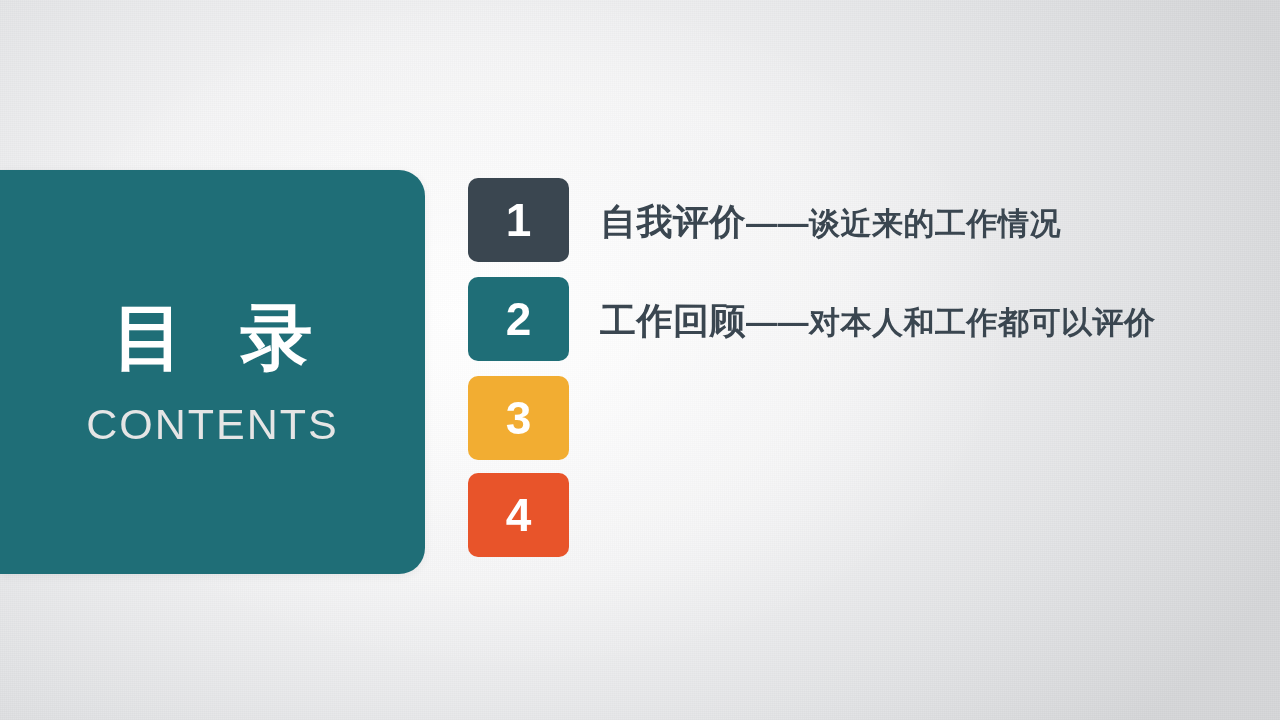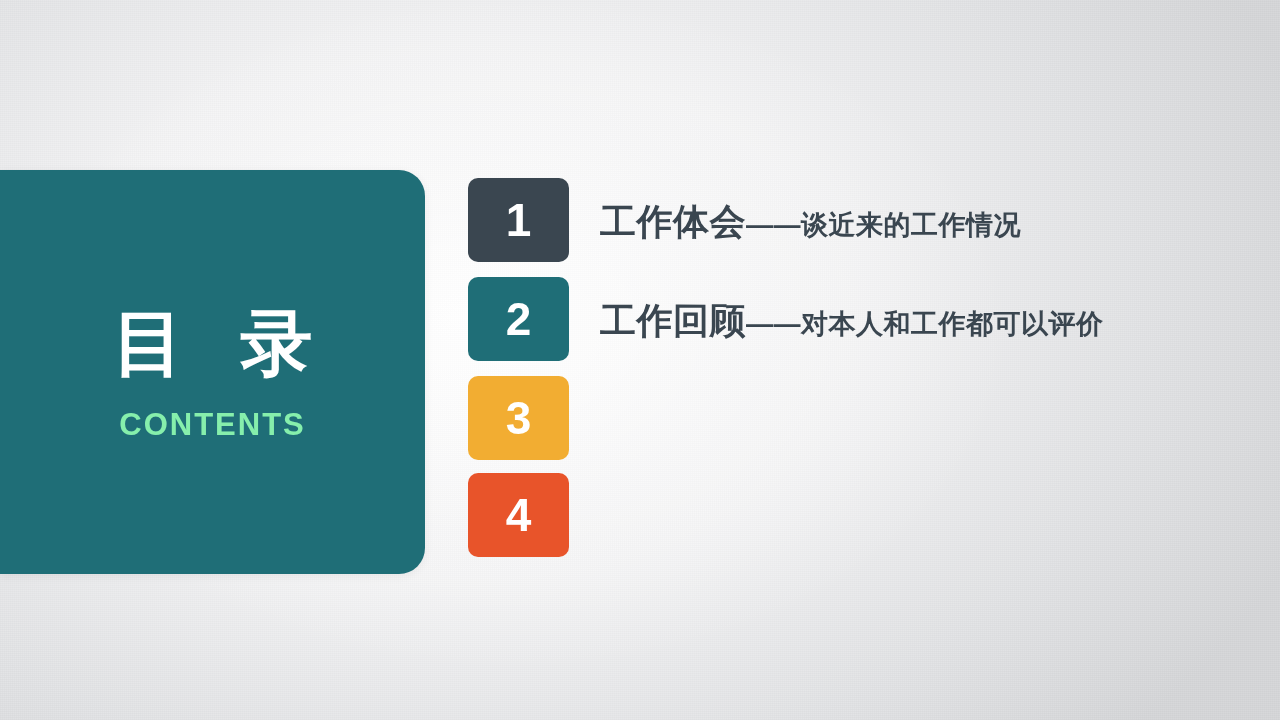--- a/index.html
+++ b/index.html
@@ -55,23 +55,23 @@
   .title-cn {
     color: #ffffff;
     font-size: 72px;
     font-weight: bold;
     letter-spacing: 18px;
     text-indent: 18px;
     line-height: 1.1;
     margin-bottom: 26px;
   }
   .title-en {
-    color: #86efac;
-    font-size: 31px;
-    font-weight: bold;
+    color: #e5e5e5;
+    font-size: 43px;
+    font-weight: normal;
     letter-spacing: 2px;
     line-height: 1;
   }
 
   
   .toc {
     position: absolute;
     left: 468px;
     top: 178px;
     width: 790px;
@@ -108,21 +108,21 @@
     line-height: 1.12;
   }
   .head-cn {
     color: #3a4650;
     font-size: 36px;
     font-weight: bold;
     letter-spacing: 0.5px;
   }
   .sub-cn {
     color: #3a4650;
-    font-size: 27px;
+    font-size: 31px;
     font-weight: bold;
     letter-spacing: 0.5px;
   }
   .row-line.second {
     text-align: right;
     padding-right: 4px;
     margin-top: 4px;
   }
 </style>
 </head>
@@ -136,21 +136,21 @@
     <div class="title-cn">目 录</div>
     <div class="title-en">CONTENTS</div>
   </div>
 
   <div class="toc">
 
     <div class="toc-row">
       <div class="num-badge" style="background:#3a4650">1</div>
       <div class="row-text">
         <div class="row-line">
-          <span class="head-cn">工作体会</span><span class="sub-cn">——谈近来的工作情况</span>
+          <span class="head-cn">自我评价</span><span class="sub-cn">——谈近来的工作情况</span>
         </div>
       </div>
     </div>
 
     <div class="toc-row">
       <div class="num-badge" style="background:#1f6e77">2</div>
       <div class="row-text">
         <div class="row-line">
           <span class="head-cn">工作回顾</span><span class="sub-cn">——对本人和工作都可以评价</span>
         </div>

